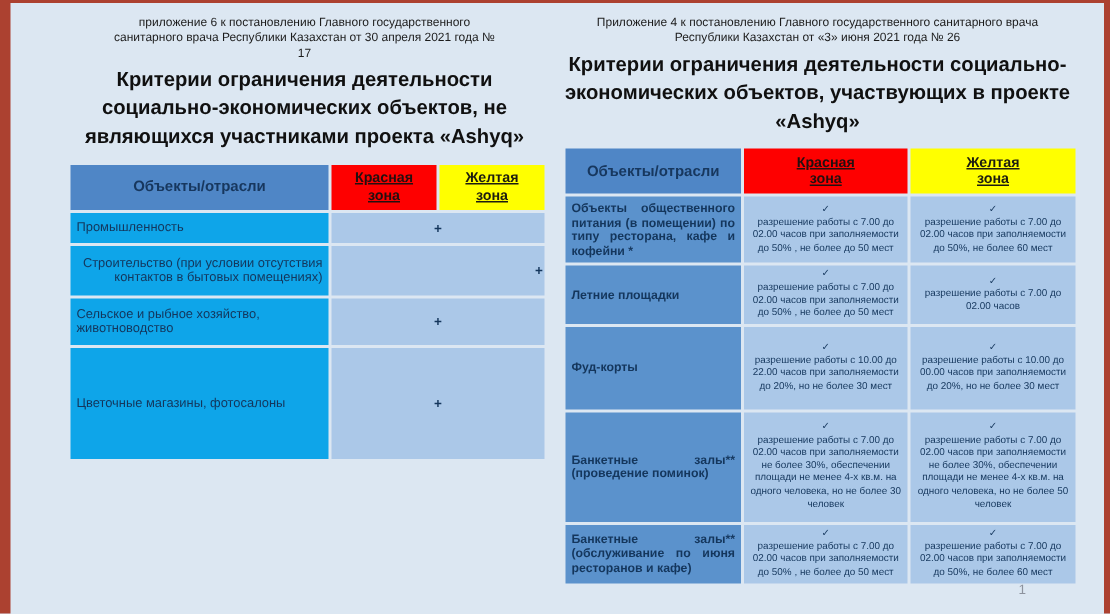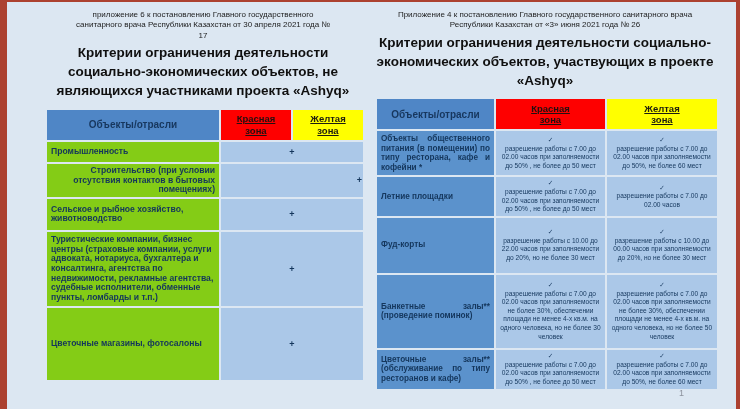--- a/index.html
+++ b/index.html
@@ -42,21 +42,21 @@
   }
   th.head-red    { background:#fe0000; color:#221010; font-weight:bold; font-size:9.5px; text-align:center; }
   th.head-yellow { background:#ffff00; color:#1c1c10; font-weight:bold; font-size:9.5px; text-align:center; }
   .zone-head-inner { display:block; max-width:52px; margin:0 auto; line-height:1.2;text-decoration:underline; }
 
   
   .ltable { width:316px; }
   .ltable col.c-label { width:172px; }
   .ltable col.c-zone  { width:70px;  }
   .ltable td.label {
-    background:#84cc16; color:#14365c; font-weight:bold;
+    background:#0ea5e9; color:#14365c; font-weight:normal;
     font-size:8.6px; line-height:1.12; padding:2px 4px; vertical-align:middle;
   }
   .ltable td.plus {
     background:#abc8e8; color:#14365c; font-weight:bold;
     text-align:center; vertical-align:middle; font-size:9px;
   }
   .ltable tbody tr:nth-child(1) td { height:20px; }
   .ltable tbody tr:nth-child(2) td { height:33px;text-align:right; }
   .ltable tbody tr:nth-child(3) td { height:31px; }
   .ltable tbody tr:nth-child(4) td { height:74px; }
@@ -124,24 +124,20 @@
         </tr>
         <tr>
           <td class="label">Строительство (при условии отсутствия контактов в бытовых помещениях)</td>
           <td class="plus" colspan="2">+</td>
         </tr>
         <tr>
           <td class="label">Сельское и рыбное хозяйство, животноводство</td>
           <td class="plus" colspan="2">+</td>
         </tr>
         <tr>
-          <td class="label">Туристические компании, бизнес центры (страховые компании, услуги адвоката, нотариуса, бухгалтера и консалтинга, агентства по недвижимости, рекламные агентства, судебные исполнители, обменные пункты, ломбарды и т.п.)</td>
-          <td class="plus" colspan="2">+</td>
-        </tr>
-        <tr>
           <td class="label">Цветочные магазины, фотосалоны</td>
           <td class="plus" colspan="2">+</td>
         </tr>
       </tbody>
     </table>
   </div>
 
   <div class="panel right">
     <div class="subtitle">Приложение 4 к постановлению Главного государственного санитарного врача Республики Казахстан от «3» июня 2021 года № 26</div>
     <div class="title">Критерии ограничения деятельности социально-экономических объектов, участвующих в проекте «Ashyq»</div>
@@ -178,21 +174,21 @@
           <td class="label">Фуд-корты</td>
           <td class="cell"><span class="check">✓</span><span>разрешение работы с 10.00 до 22.00 часов при заполняемости до 20%, но не более 30 мест</span></td>
           <td class="cell"><span class="check">✓</span><span>разрешение работы с 10.00 до 00.00 часов при заполняемости до 20%, но не более 30 мест</span></td>
         </tr>
         <tr>
           <td class="label">Банкетные залы** (проведение поминок)</td>
           <td class="cell"><span class="check">✓</span><span>разрешение работы с 7.00 до 02.00 часов при заполняемости не более 30%, обеспечении площади не менее 4-х кв.м. на одного человека, но не более 30 человек</span></td>
           <td class="cell"><span class="check">✓</span><span>разрешение работы с 7.00 до 02.00 часов при заполняемости не более 30%, обеспечении площади не менее 4-х кв.м. на одного человека, но не более 50 человек</span></td>
         </tr>
         <tr>
-          <td class="label">Цветочные залы** (обслуживание по типу ресторанов и кафе)</td>
+          <td class="label">Банкетные залы** (обслуживание по июня ресторанов и кафе)</td>
           <td class="cell"><span class="check">✓</span><span>разрешение работы с 7.00 до 02.00 часов при заполняемости до 50% , не более до 50 мест</span></td>
           <td class="cell"><span class="check">✓</span><span>разрешение работы с 7.00 до 02.00 часов при заполняемости до 50%, не более 60 мест</span></td>
         </tr>
       </tbody>
     </table>
   </div>
 </div>
 
 <div class="page-number">1</div>
 

